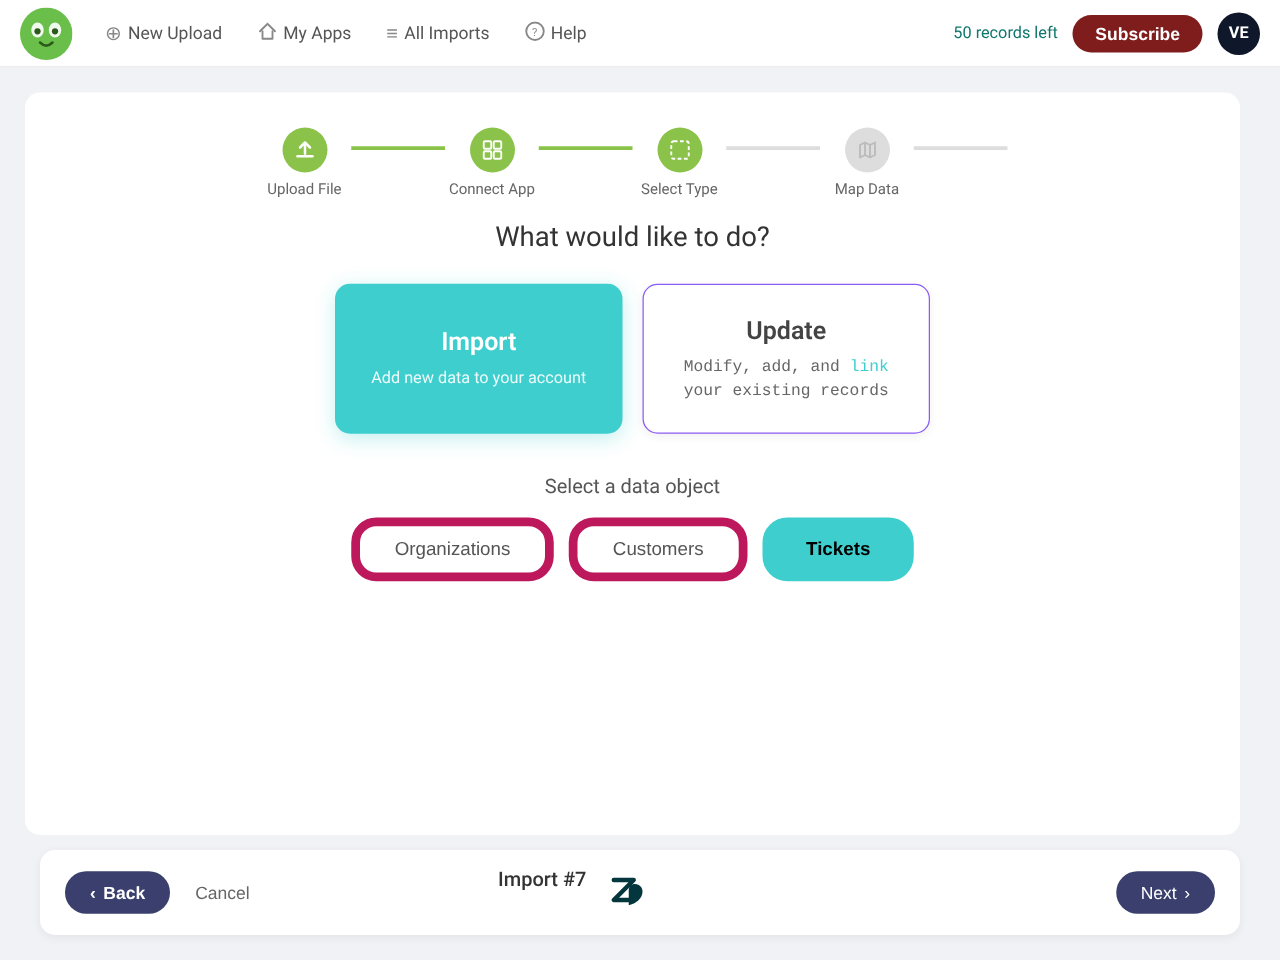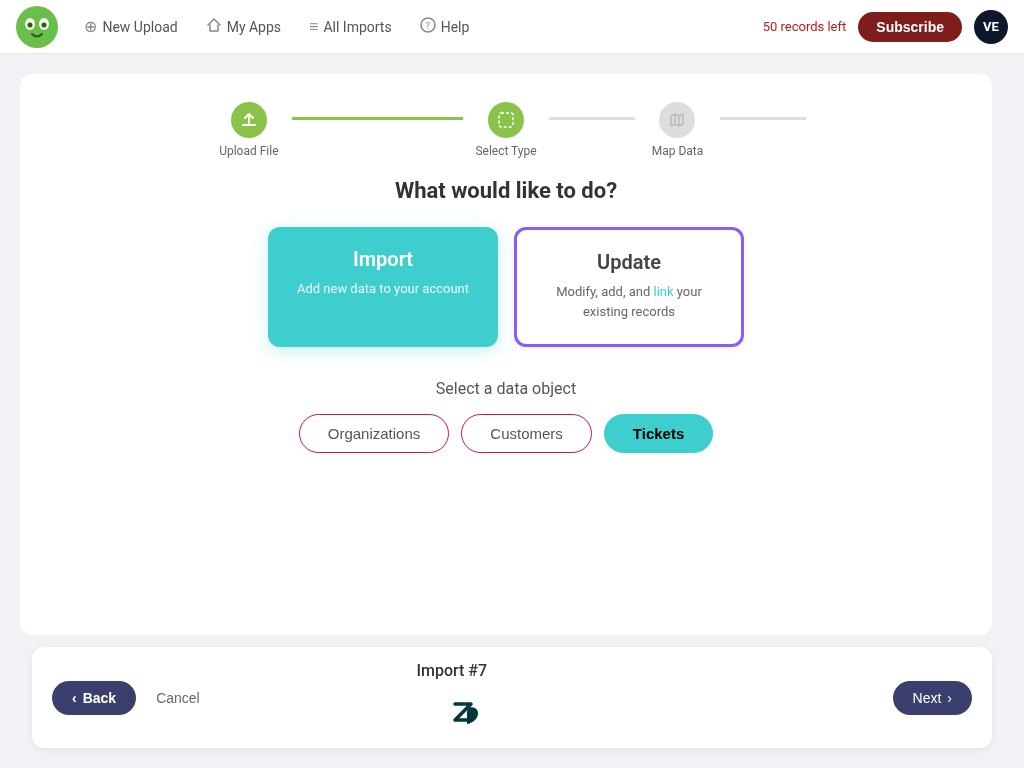--- a/index.html
+++ b/index.html
@@ -42,21 +42,21 @@
       white-space: nowrap;
     }
     .nav-icon { font-size: 16px; color: #888; }
     .header-right {
       margin-left: auto;
       display: flex;
       align-items: center;
       gap: 12px;
     }
     .records-left {
-      color: #b91c1c;
+      color: #0f766e;
       font-size: 13px;
       white-space: nowrap;
     }
     .subscribe-btn {
       background: #7f1d1d;
       color: #fff;
       border: none;
       border-radius: 20px;
       padding: 7px 18px;
       font-size: 14px;
@@ -158,80 +158,80 @@
       padding: 0 40px 20px;
       display: flex;
       flex-direction: column;
       align-items: center;
     }
 
     .question-title {
       font-size: 22px;
       color: #333;
       margin-bottom: 24px;
-      font-weight: 700;
+      font-weight: 400;
     }
 
     
     .action-cards {
       display: flex;
       gap: 16px;
       margin-bottom: 32px;
     }
     .action-card {
       width: 230px;
       min-height: 120px;
       border-radius: 12px;
       display: flex;
       flex-direction: column;
       align-items: center;
-      justify-content: flex-start;
+      justify-content: center;
       padding: 20px;
       cursor: pointer;
       text-align: center;
     }
     .action-card.selected {
       background: #3ecece;
       color: #fff;
       box-shadow: 0 4px 16px rgba(62,206,206,0.3);
     }
     .action-card.unselected {
       background: #fff;
-      border: 3px solid #8b5cf6;
+      border: 1px solid #8b5cf6;
       color: #444;
       box-shadow: 0 2px 8px rgba(0,0,0,0.06);
     }
     .action-card-title {
       font-size: 20px;
       font-weight: 600;
       margin-bottom: 8px;
     }
     .action-card-desc {
       font-size: 13px;
       line-height: 1.5;
     }
     .action-card.selected .action-card-desc { color: rgba(255,255,255,0.9); }
-    .action-card.unselected .action-card-desc { color: #666; }
+    .action-card.unselected .action-card-desc { color: #666; font-family: Liberation Mono, monospace; }
     .action-card.unselected .action-card-desc .link-text { color: #3ecece; }
 
     
     .section-title {
       font-size: 16px;
       color: #555;
       margin-bottom: 16px;
       font-weight: 400;
     }
     .data-object-buttons {
       display: flex;
       gap: 12px;
     }
     .data-obj-btn {
       padding: 10px 28px;
       border-radius: 20px;
-      border: 1px solid #be185d;
+      border: 7px solid #be185d;
       background: #fff;
       color: #555;
       font-size: 15px;
       cursor: pointer;
       font-weight: 400;
     }
     .data-obj-btn.selected {
       background: #3ecece;
       border-color: #3ecece;
       color: #000000;
@@ -268,23 +268,22 @@
       border: none;
       color: #666;
       font-size: 14px;
       cursor: pointer;
       padding: 9px 8px;
     }
     .footer-center {
       margin-left: auto;
       margin-right: auto;
       display: flex;
-      align-items: flex-end;
+      align-items: flex-start;
       gap: 14px;
-      flex-direction: column;
     }
     .import-label {
       font-size: 16px;
       color: #333;
       font-weight: 500;
     }
     .zendesk-logo {
       width: 40px;
       height: 40px;
       display: flex;
@@ -378,20 +377,31 @@
               <path d="M9 12 L9 4" stroke="white" stroke-width="2" stroke-linecap="round"></path>
               <path d="M5 7 L9 3 L13 7" stroke="white" stroke-width="2" stroke-linecap="round" stroke-linejoin="round"></path>
               <path d="M3 14 L15 14" stroke="white" stroke-width="2" stroke-linecap="round"></path>
             </svg>
           </div>
           <span class="step-label">Upload File</span>
         </div>
 
         <div class="step-line active"></div>
 
+        <div class="step">
+          <div class="step-circle active">
+            <svg width="18" height="18" viewBox="0 0 18 18" fill="none">
+              <rect x="2" y="2" width="6" height="6" rx="1" stroke="white" stroke-width="1.5"></rect>
+              <rect x="10" y="2" width="6" height="6" rx="1" stroke="white" stroke-width="1.5"></rect>
+              <rect x="2" y="10" width="6" height="6" rx="1" stroke="white" stroke-width="1.5"></rect>
+              <rect x="10" y="10" width="6" height="6" rx="1" stroke="white" stroke-width="1.5"></rect>
+            </svg>
+          </div>
+          <span class="step-label">Connect App</span>
+        </div>
 
         <div class="step-line active"></div>
 
         <div class="step">
           <div class="step-circle active">
             <svg width="18" height="18" viewBox="0 0 18 18" fill="none">
               <rect x="2" y="2" width="14" height="14" rx="2" stroke="white" stroke-width="1.5" stroke-dasharray="3 2"></rect>
             </svg>
           </div>
           <span class="step-label">Select Type</span>

